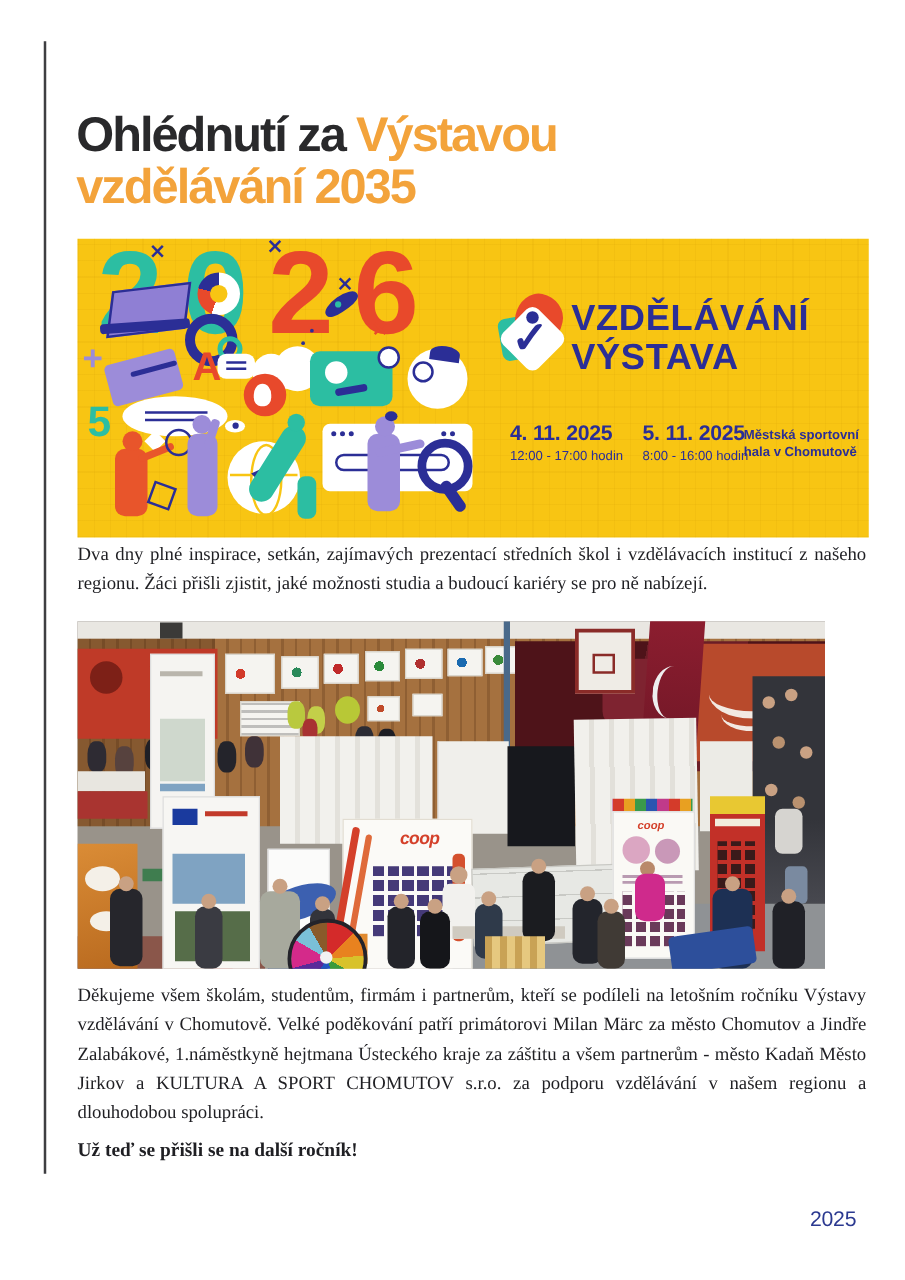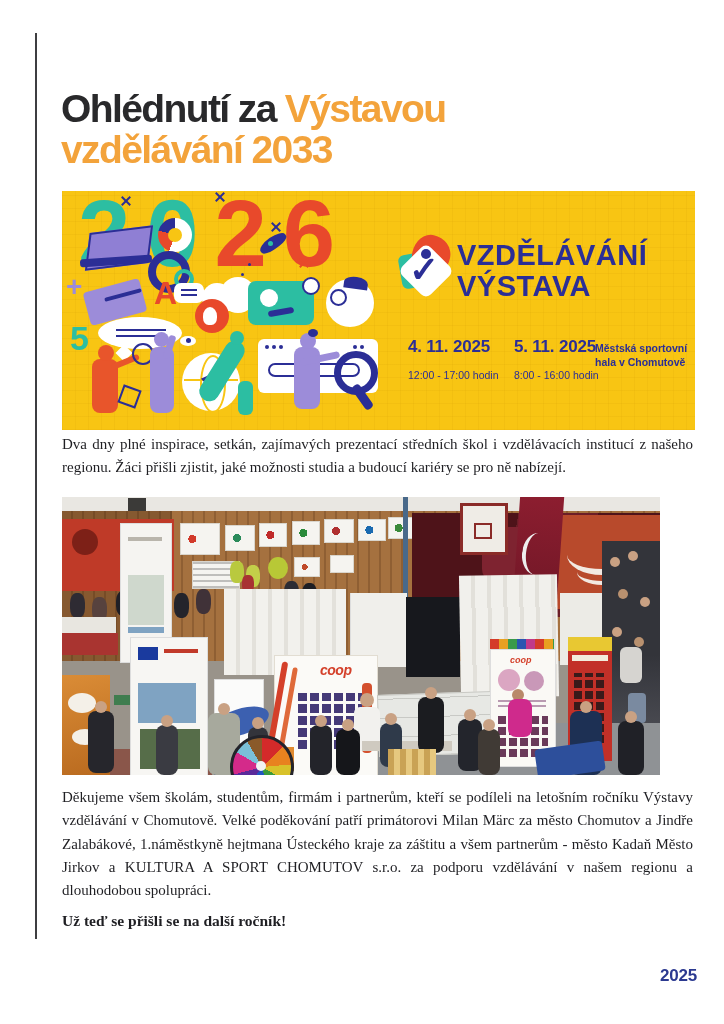--- a/index.html
+++ b/index.html
@@ -27,21 +27,21 @@
   .xm::before,.xm::after{content:"";position:absolute;left:5px;top:0;width:2px;height:12px;background:currentColor}
   .xm::before{transform:rotate(45deg)}.xm::after{transform:rotate(-45deg)}
   .fig{position:absolute;border-radius:8px}
   .fig::before{content:"";position:absolute;left:50%;top:-10px;transform:translateX(-50%);
                width:12px;height:12px;border-radius:50%;background:#c9a183}
 
   .b-title{left:395px;top:49px;font-weight:bold;font-size:29px;line-height:31px;
            letter-spacing:.5px;color:#2B2E96}
   .b-tagline{left:397px;top:119px;font-size:10.5px;line-height:15px;color:#2B2E96;font-weight:bold}
   .session-date{font-weight:bold;font-size:17px;color:#2B2E96;letter-spacing:-.2px}
-  .session-time{font-size:10.5px;color:#2B2E96;margin-top:12px}
+  .session-time{font-size:10.5px;color:#2B2E96;margin-top:2px}
   .venue{font-size:10.5px;line-height:14px;font-weight:bold;color:#2B2E96}
 
   
   .body-par{position:absolute;left:62px;width:631px;margin:0;font-family:"Liberation Serif",serif;
             font-size:15px;line-height:23.3px;color:#1f1f23;text-align:justify}
   .p1{top:433px}
   .p2{top:786px}
   .closing{position:absolute;left:62px;top:912px;margin:0;font-family:"Liberation Serif",serif;
            font-weight:bold;font-size:15.5px;color:#1f1f23}
 
@@ -49,32 +49,32 @@
   .photo{left:62px;top:497px;width:598px;height:278px;background:#99938a;overflow:hidden}
   .board{position:absolute;background:#f5f4f0;border:1px solid #d9d5cc}
   .coop-big{position:absolute;left:258px;top:165px;font-weight:bold;font-style:italic;
             font-size:14px;letter-spacing:-.5px;color:#d4402a}
   .coop-small{position:absolute;left:448px;top:158px;font-weight:bold;font-style:italic;
             font-size:9px;color:#d4402a}
 
   
   .footer-left{left:37px;top:966px;display:flex;gap:13px;font-weight:bold;font-size:17px;
                letter-spacing:-.2px;color:#2B3990}
-  .footer-year{right:27px;top:966px;font-weight:bold;font-size:17px;letter-spacing:-.2px;color:#2B3990}
+  .footer-year{right:39px;top:966px;font-weight:normal;font-size:17px;letter-spacing:-.2px;color:#2B3990}
 </style>
 </head>
 <body>
 
 <div class="page">
 
   <div class="ab vrule"></div>
 
   <h1 class="ab headline">
     <div><span>Ohlédnutí za</span><span class="gap"></span><span class="orange">Výstavou</span></div>
-    <div class="orange">vzdělávání 2033</div>
+    <div class="orange">vzdělávání 2035</div>
   </h1>
 
   <div class="ab banner">
 
     <div class="ab" style="left:0;top:0;width:335px;height:239px">
       <div class="ab year"><span class="teal">2</span><span class="teal">0</span><span class="red">2</span><span class="red">6</span></div>
       <div class="ab donut"></div>
       <div class="ab xm" style="left:58px;top:4px"></div>
       <div class="ab xm" style="left:152px;top:0"></div>
       <div class="ab xm" style="left:208px;top:30px"></div>

